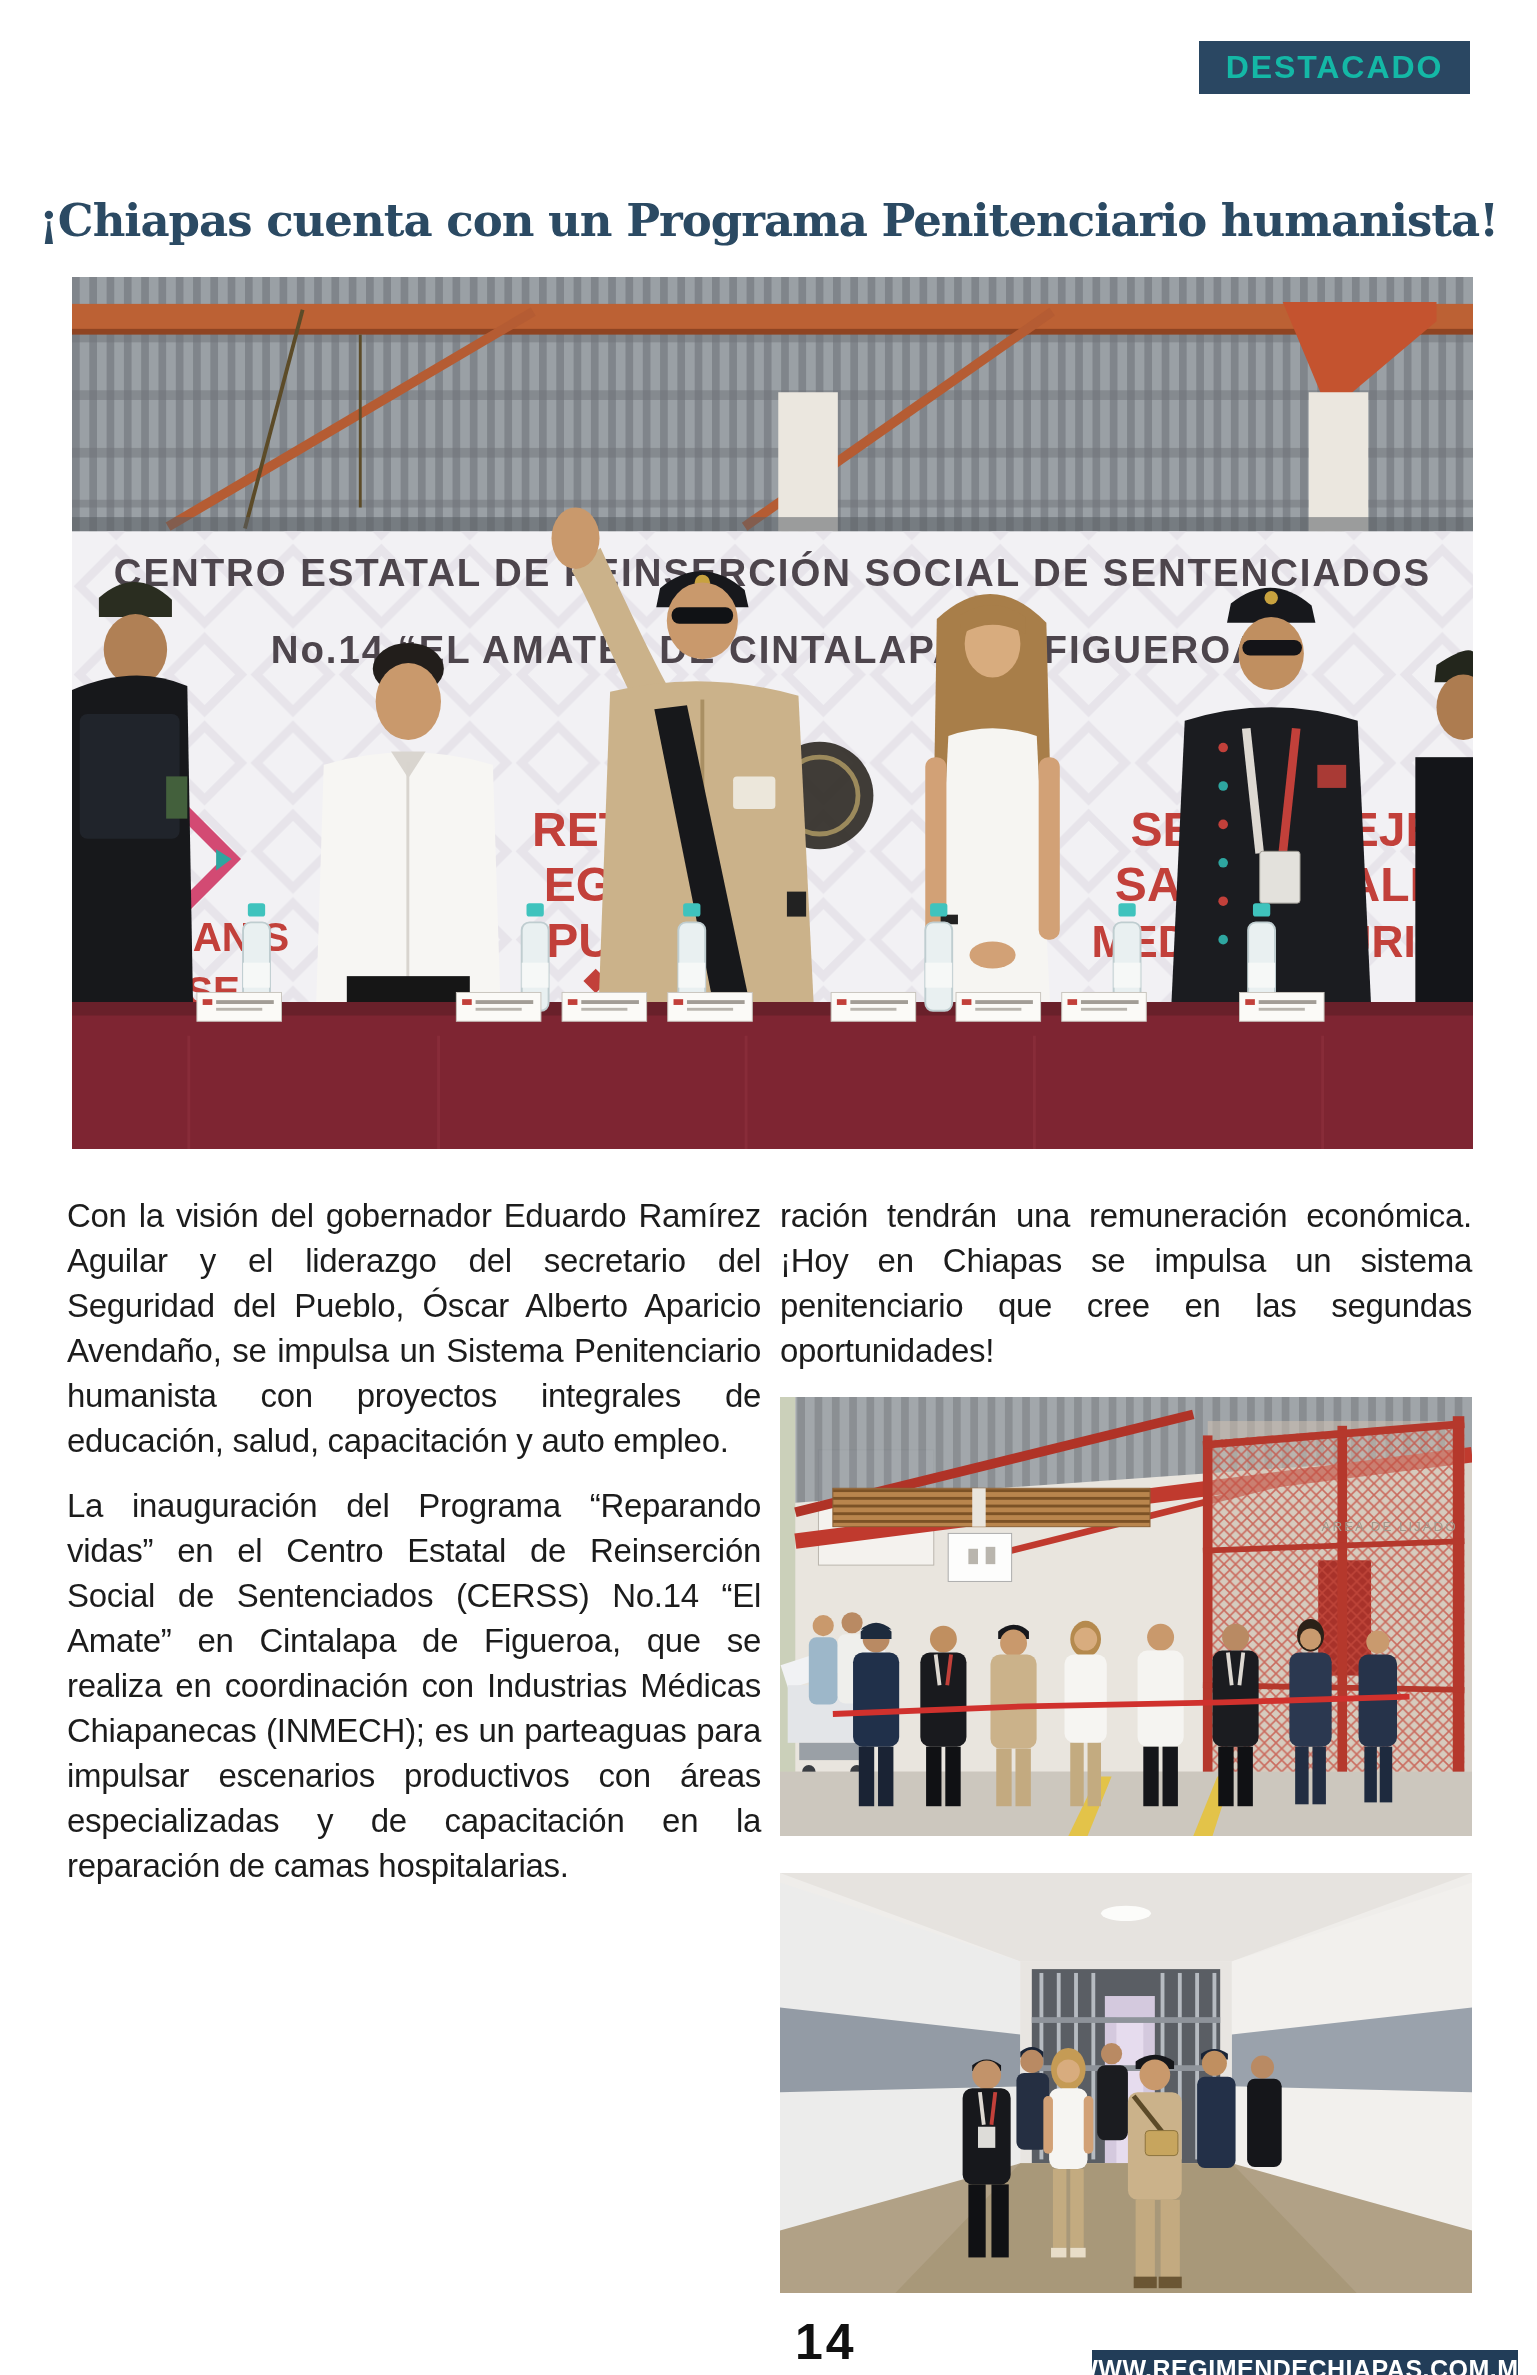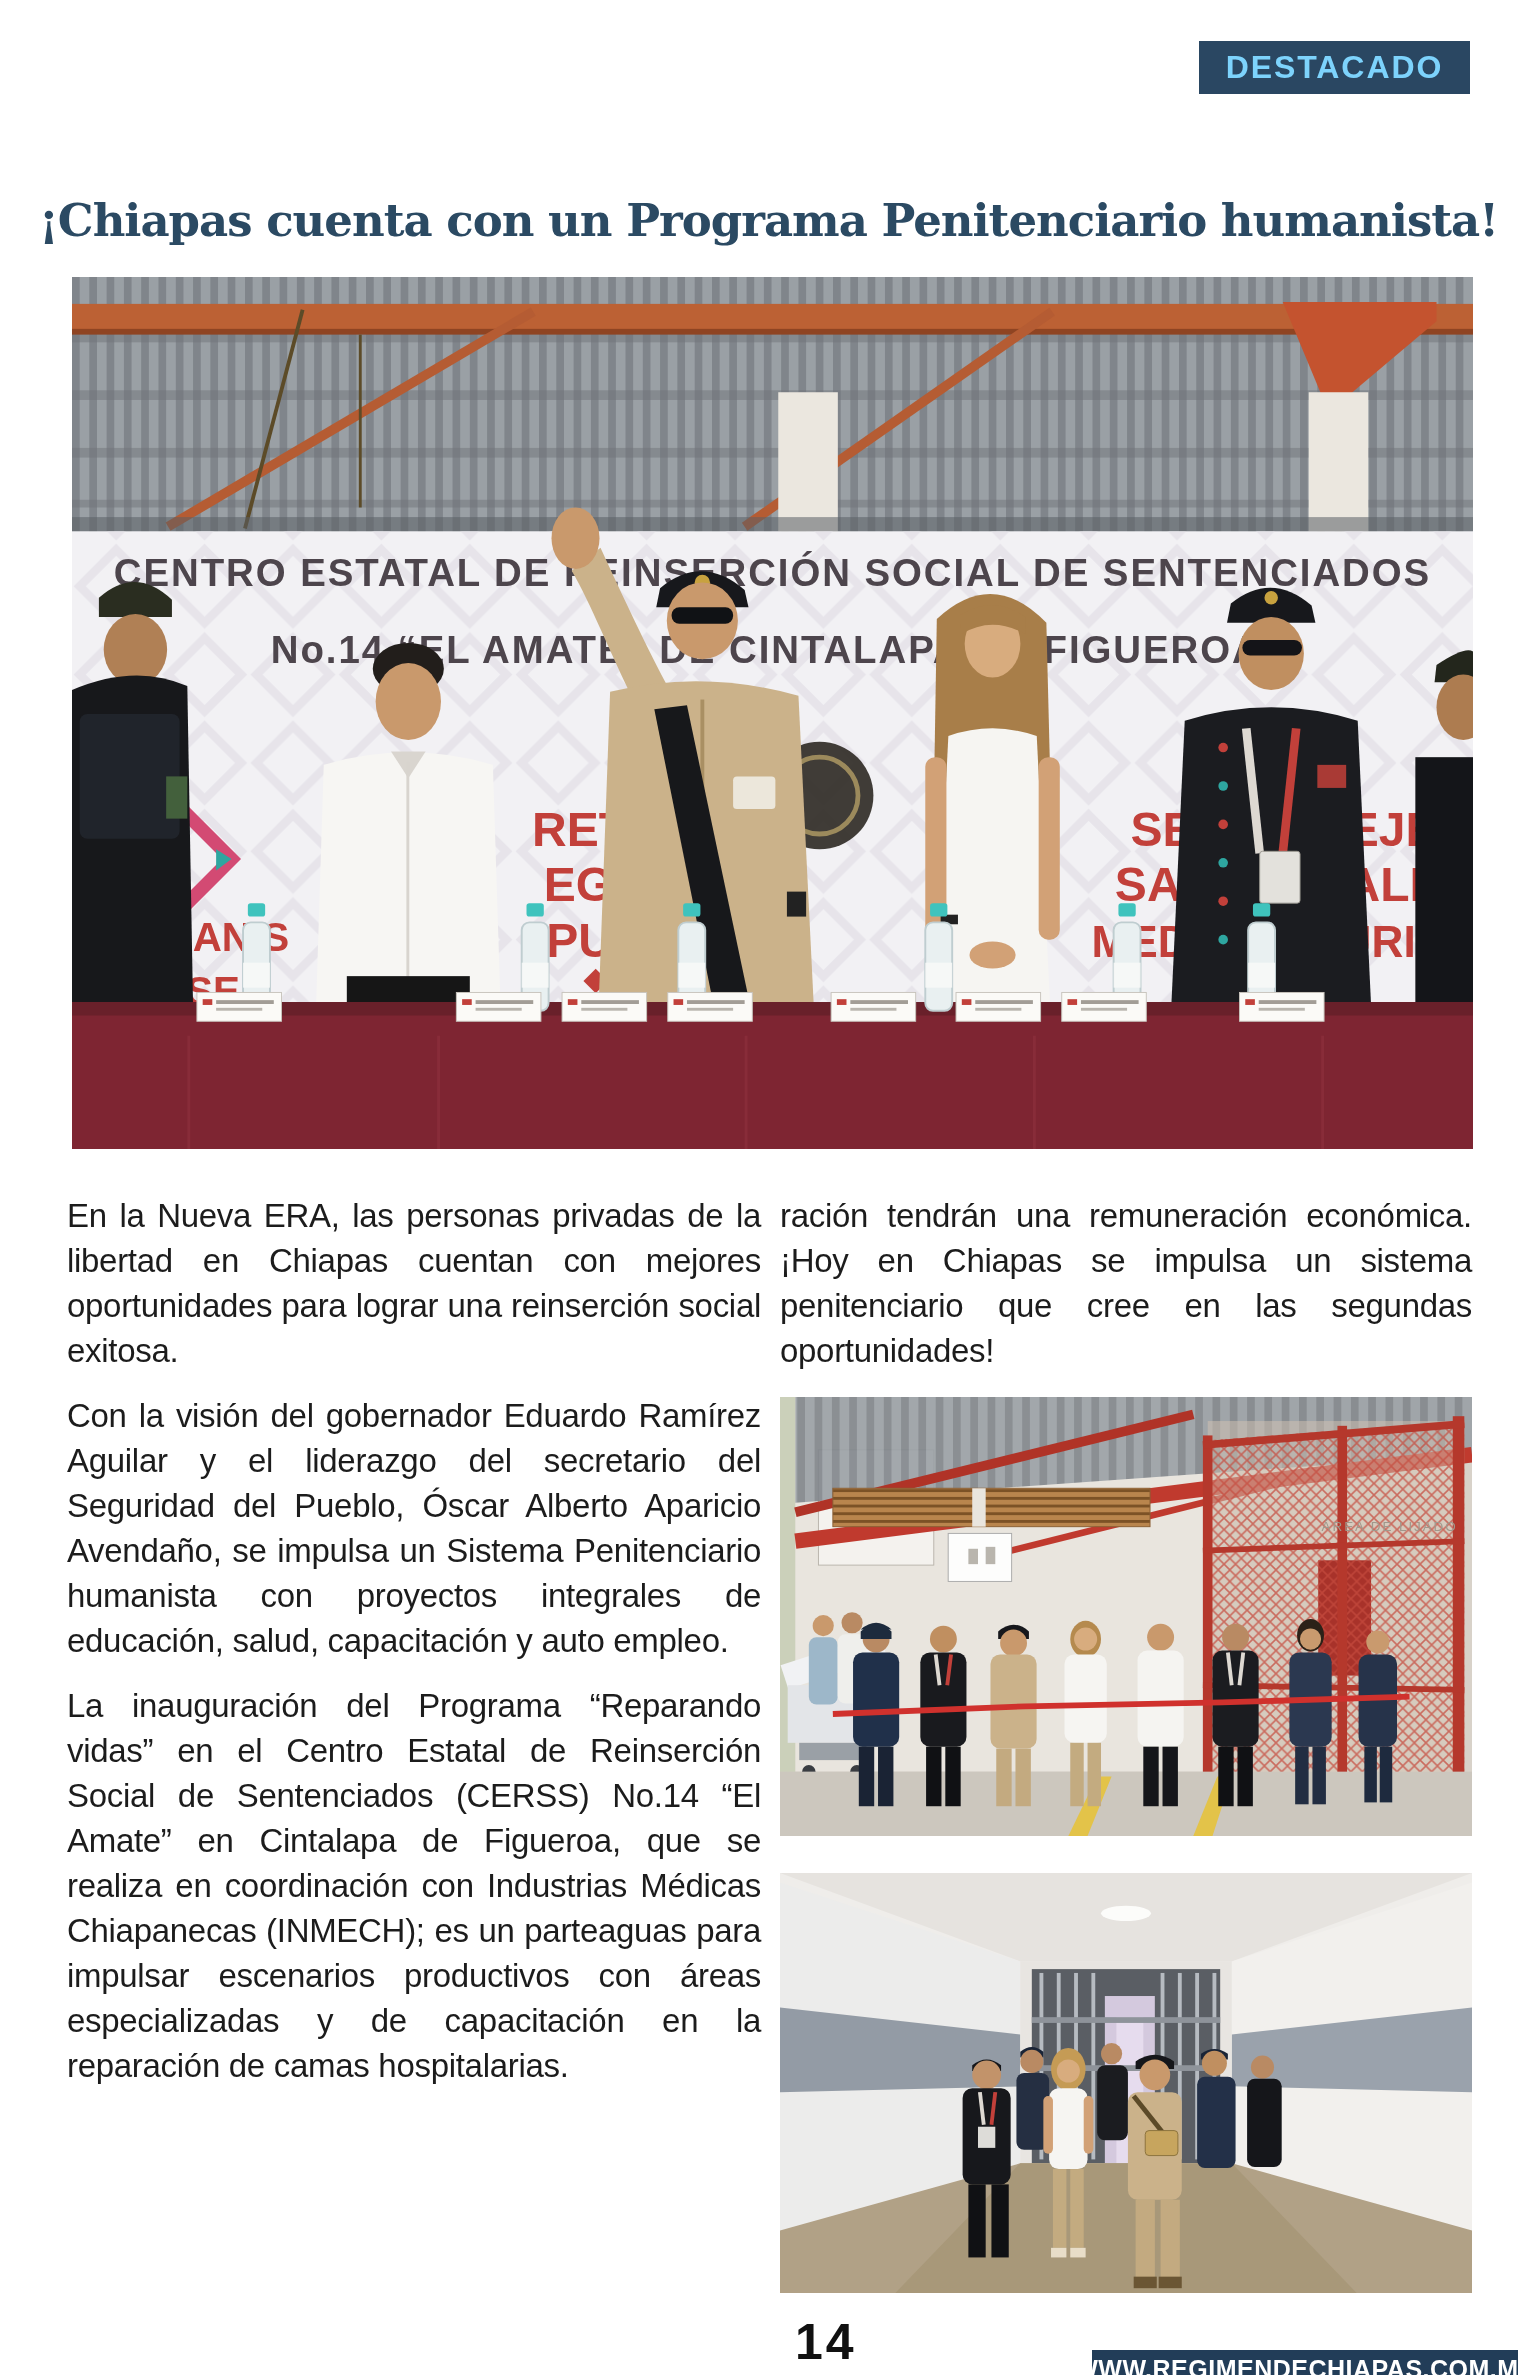--- a/index.html
+++ b/index.html
@@ -2,21 +2,21 @@
 <html><head>
 <meta charset="utf-8">
 <style>
   html,body { margin:0; padding:0; background:#ffffff; }
   .page {
     position:relative; width:1537px; height:2376px; background:#ffffff;
     font-family:"Liberation Sans","DejaVu Sans",sans-serif; overflow:hidden;
   }
   .badge-destacado {
     position:absolute; left:1199px; top:41px; width:271px; height:53px;
-    background:#2a4762; color:#7dd3fc; font-weight:bold; font-size:32px;
+    background:#2a4762; color:#14b8a6; font-weight:bold; font-size:32px;
     letter-spacing:1.9px; display:flex; align-items:center; justify-content:center;
   }
   .page-title {
     position:absolute; left:0; top:163px; width:100%; text-align:center;
     font-family:"DejaVu Serif","Liberation Serif",serif; font-weight:bold;
     font-size:45px; line-height:56px; color:#2b4a63; letter-spacing:-1px;
     white-space:nowrap;
   }
   .main-photo { position:absolute; left:72px; top:277px; width:1401px; height:872px; }
   .main-photo svg, .col-photo svg { display:block; width:100%; height:100%; }
@@ -265,21 +265,20 @@
             <rect y="745" width="88" height="30" fill="#fbfaf7" stroke="#c8c4bd"></rect>
             <rect x="6" y="752" width="10" height="6" fill="#c2403a"></rect>
             <rect x="20" y="753" width="60" height="4" fill="#a29d96"></rect>
             <rect x="20" y="761" width="48" height="3" fill="#b9b5ae"></rect>
           </g>
       </g>
     </svg>
   </div>
 
   <div class="col-left">
-    <p class="body">En la Nueva ERA, las personas privadas de la libertad en Chiapas cuentan con mejores oportunidades para lograr una reinserción social exitosa.</p>
     <p class="body">Con la visión del gobernador Eduardo Ramírez Aguilar y el liderazgo del secretario del Seguridad del Pueblo, Óscar Alberto Aparicio Avendaño, se impulsa un Sistema Penitenciario humanista con proyectos integrales de educación, salud, capacitación y auto empleo.</p>
     <p class="body">La inauguración del Programa “Reparando vidas” en el Centro Estatal de Reinserción Social de Sentenciados (CERSS) No.14 “El Amate” en Cintalapa de Figueroa, que se realiza en coordinación con Industrias Médicas Chiapanecas (INMECH); es un parteaguas para impulsar escenarios productivos con áreas especializadas y de capacitación en la reparación de camas hospitalarias.</p>
   </div>
 
   <div class="col-right">
     <p class="body">ración tendrán una remuneración económica. ¡Hoy en Chiapas se impulsa un sistema penitenciario que cree en las segundas oportunidades!</p>
 
     <div class="col-photo photo-ribbon">
       <svg viewBox="0 0 720 457" preserveAspectRatio="none">
         <defs>

